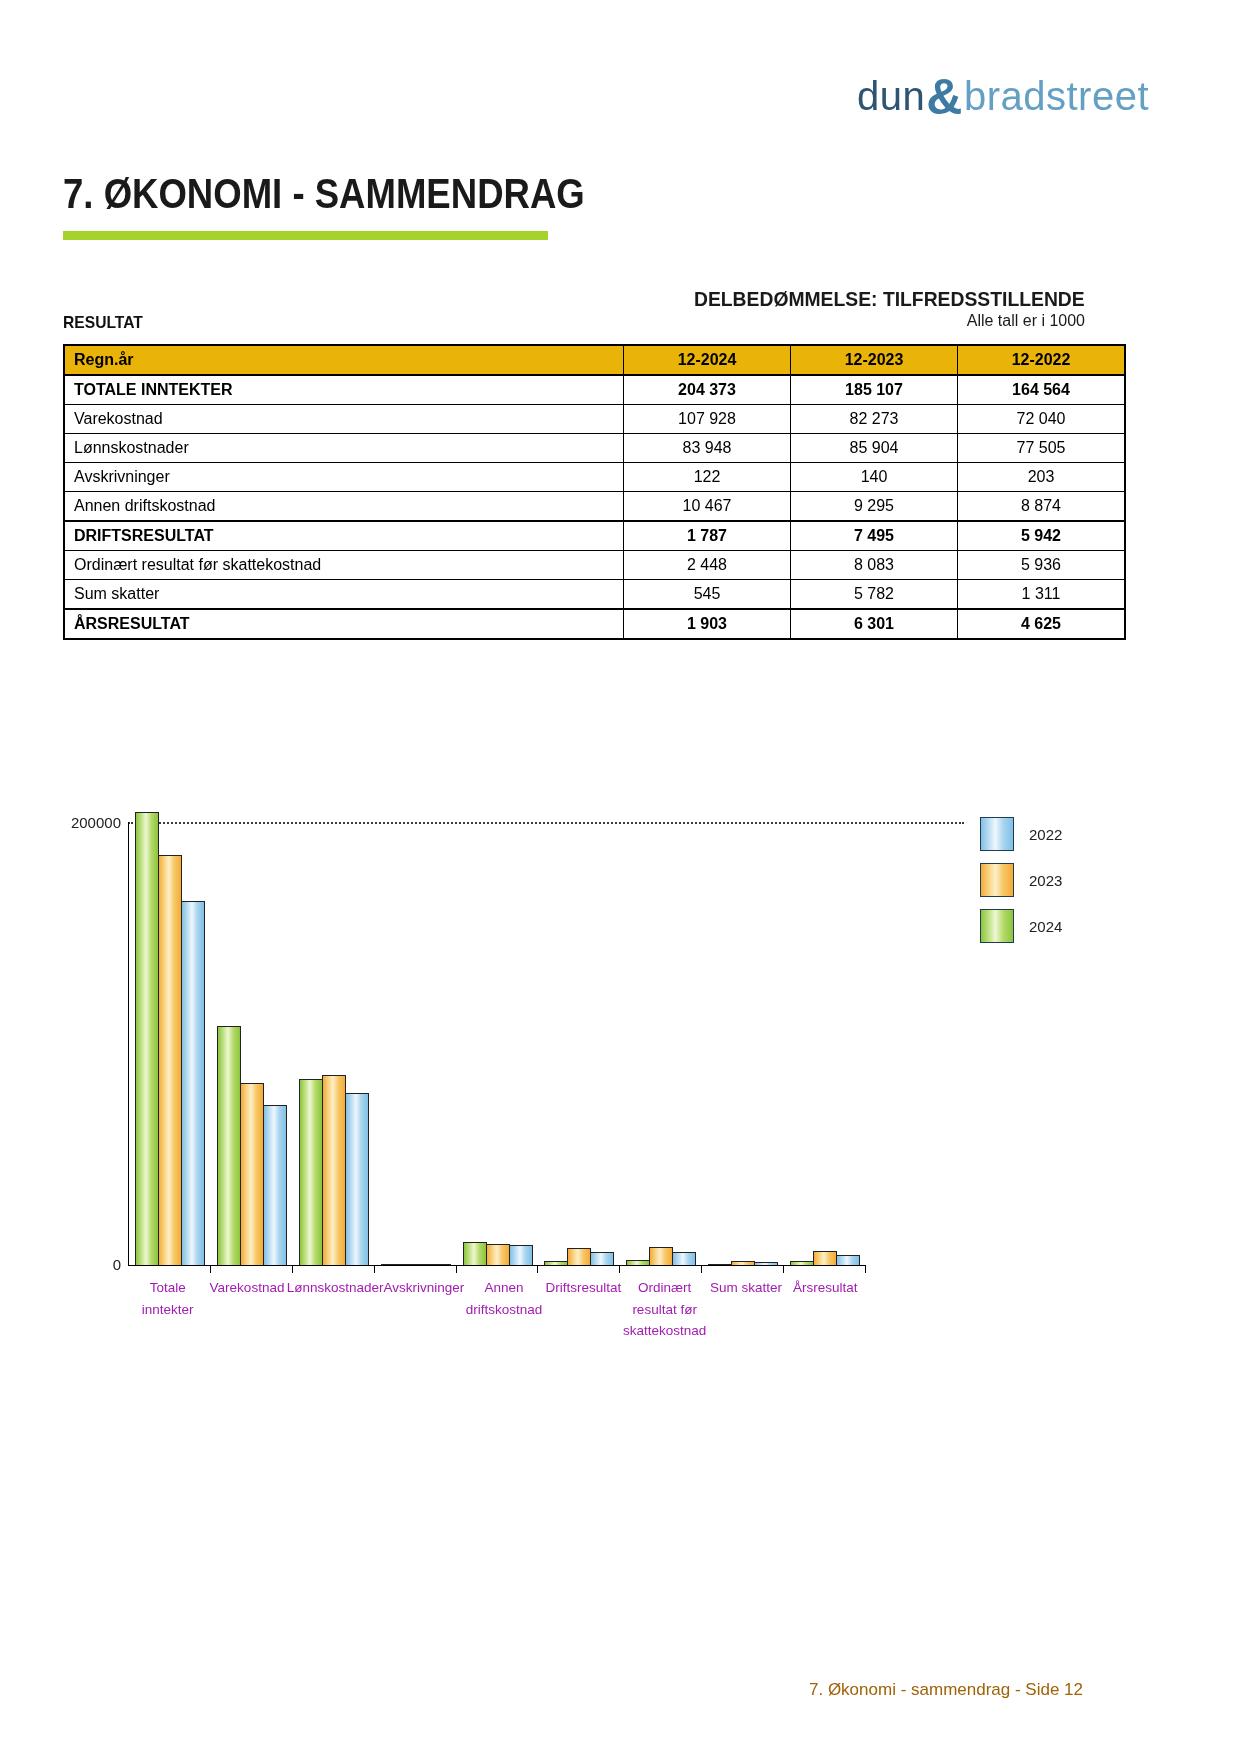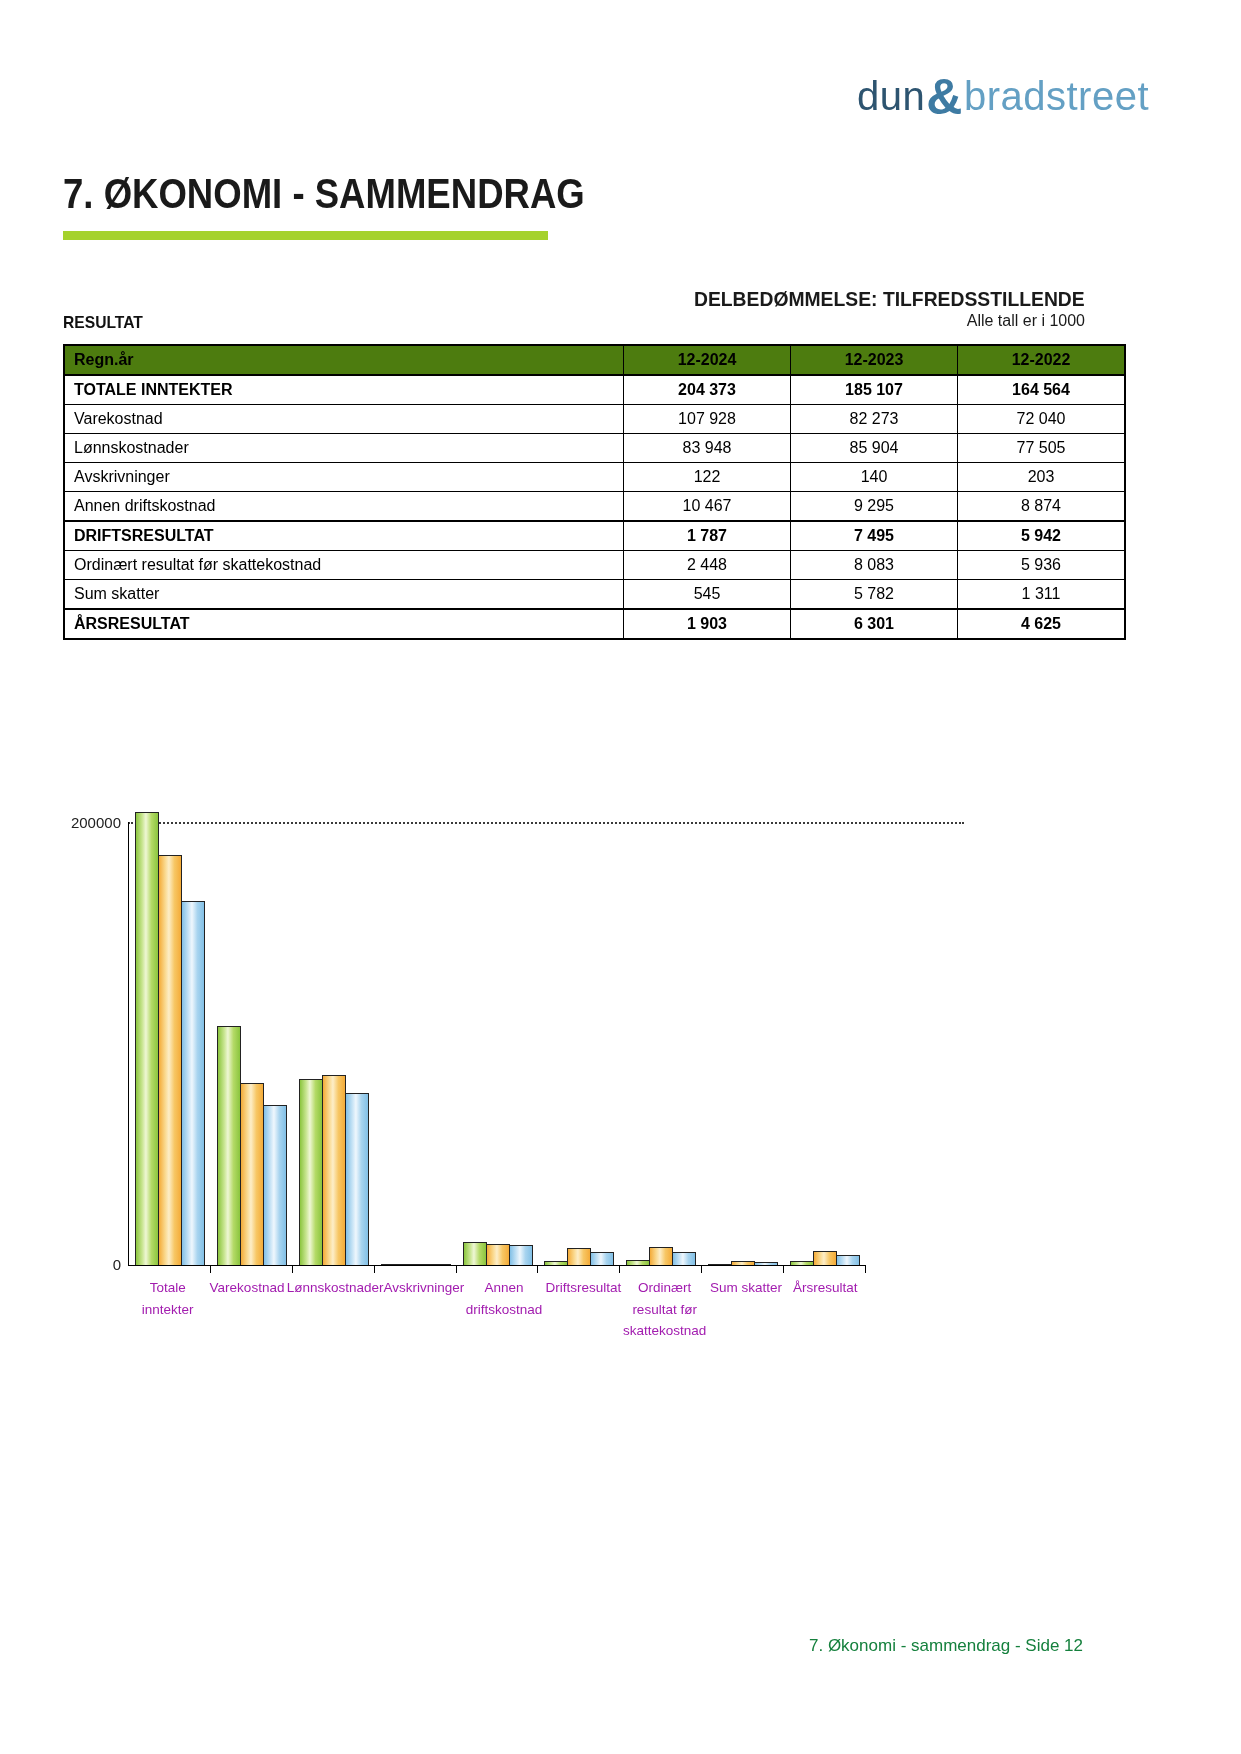--- a/index.html
+++ b/index.html
@@ -22,21 +22,21 @@
               transform:scaleX(.92);transform-origin:right center;white-space:nowrap;}
   #section-label{position:absolute;left:63px;top:313px;font-size:17px;font-weight:bold;
                  transform:scaleX(.92);transform-origin:left center;}
   #units-note{position:absolute;right:156px;top:312px;font-size:16px;color:#1a1a1a;}
 
   
   #result-table{position:absolute;left:63px;top:344px;width:1022px;border-collapse:collapse;
                 font-size:16px;color:#000;table-layout:fixed;}
   #result-table th,#result-table td{border:1px solid #000;padding:3px 9px;height:22px;
                 vertical-align:middle;overflow:hidden;white-space:nowrap;}
-  #result-table thead th{background:#4d7c0f;font-weight:bold;border-bottom:2px solid #000;}
+  #result-table thead th{background:#eab308;font-weight:bold;border-bottom:2px solid #000;}
   #result-table{border:2px solid #000;}
   #result-table .col-label{width:540px;text-align:left;}
   #result-table .col-num{width:148px;text-align:center;}
   #result-table tr.bold td{font-weight:bold;}
   #result-table tr.topline td{border-top:2px solid #000;}
 
   
   #chart{position:absolute;left:63px;top:780px;width:1120px;height:560px;font-size:14px;}
   #plot{position:absolute;left:65px;top:42px;width:737px;height:443px;
         border-left:1.5px solid #000;border-bottom:1.5px solid #000;overflow:visible;}
@@ -53,21 +53,21 @@
   .fill-orange{background:linear-gradient(90deg,#f4ab38 0%,#fad98e 28%,#fdeec8 45%,#f7c765 70%,#f4ab38 100%);}
   .fill-blue{background:linear-gradient(90deg,#82c0e6 0%,#c4e2f5 28%,#eff7fd 45%,#a8d4ef 70%,#82c0e6 100%);}
   #categories{position:absolute;left:65px;top:497px;width:737px;display:flex;}
   .cat{flex:1;text-align:center;font-size:13.5px;line-height:1.6;color:#a21caf;white-space:pre-line;}
   #legend{position:absolute;left:917px;top:37px;}
   .legend-item{display:flex;align-items:center;margin-bottom:12px;}
   .legend-box{width:34px;height:34px;box-sizing:border-box;border:1.5px solid #1f3b50;margin-right:15px;}
   .legend-label{font-size:15px;color:#222;}
 
   
-  #footer{position:absolute;right:158px;top:1636px;font-size:17px;color:#15803d;margin-left:24px;}
+  #footer{position:absolute;right:158px;top:1680px;font-size:17px;color:#a16207;margin-left:24px;}
 </style>
 </head>
 <body>
 
 <div id="page">
 
   <div id="logo">
     <span class="dun">dun</span><span class="amp">&amp;</span><span class="brad">bradstreet</span>
   </div>
 
@@ -206,17 +206,31 @@
         <div class="cat">Avskrivninger</div>
         <div class="cat">Annen
 driftskostnad</div>
         <div class="cat">Driftsresultat</div>
         <div class="cat">Ordinært
 resultat før
 skattekostnad</div>
         <div class="cat">Sum skatter</div>
         <div class="cat">Årsresultat</div>
       </div>
+    <div id="legend">
+        <div class="legend-item">
+          <span class="legend-box fill-blue"></span>
+          <span class="legend-label">2022</span>
+        </div>
+        <div class="legend-item">
+          <span class="legend-box fill-orange"></span>
+          <span class="legend-label">2023</span>
+        </div>
+        <div class="legend-item">
+          <span class="legend-box fill-green"></span>
+          <span class="legend-label">2024</span>
+        </div>
+      </div>
   </div>
 
   <div id="footer">7. Økonomi - sammendrag - Side 12</div>
 
 </div>
 
 </body></html>

